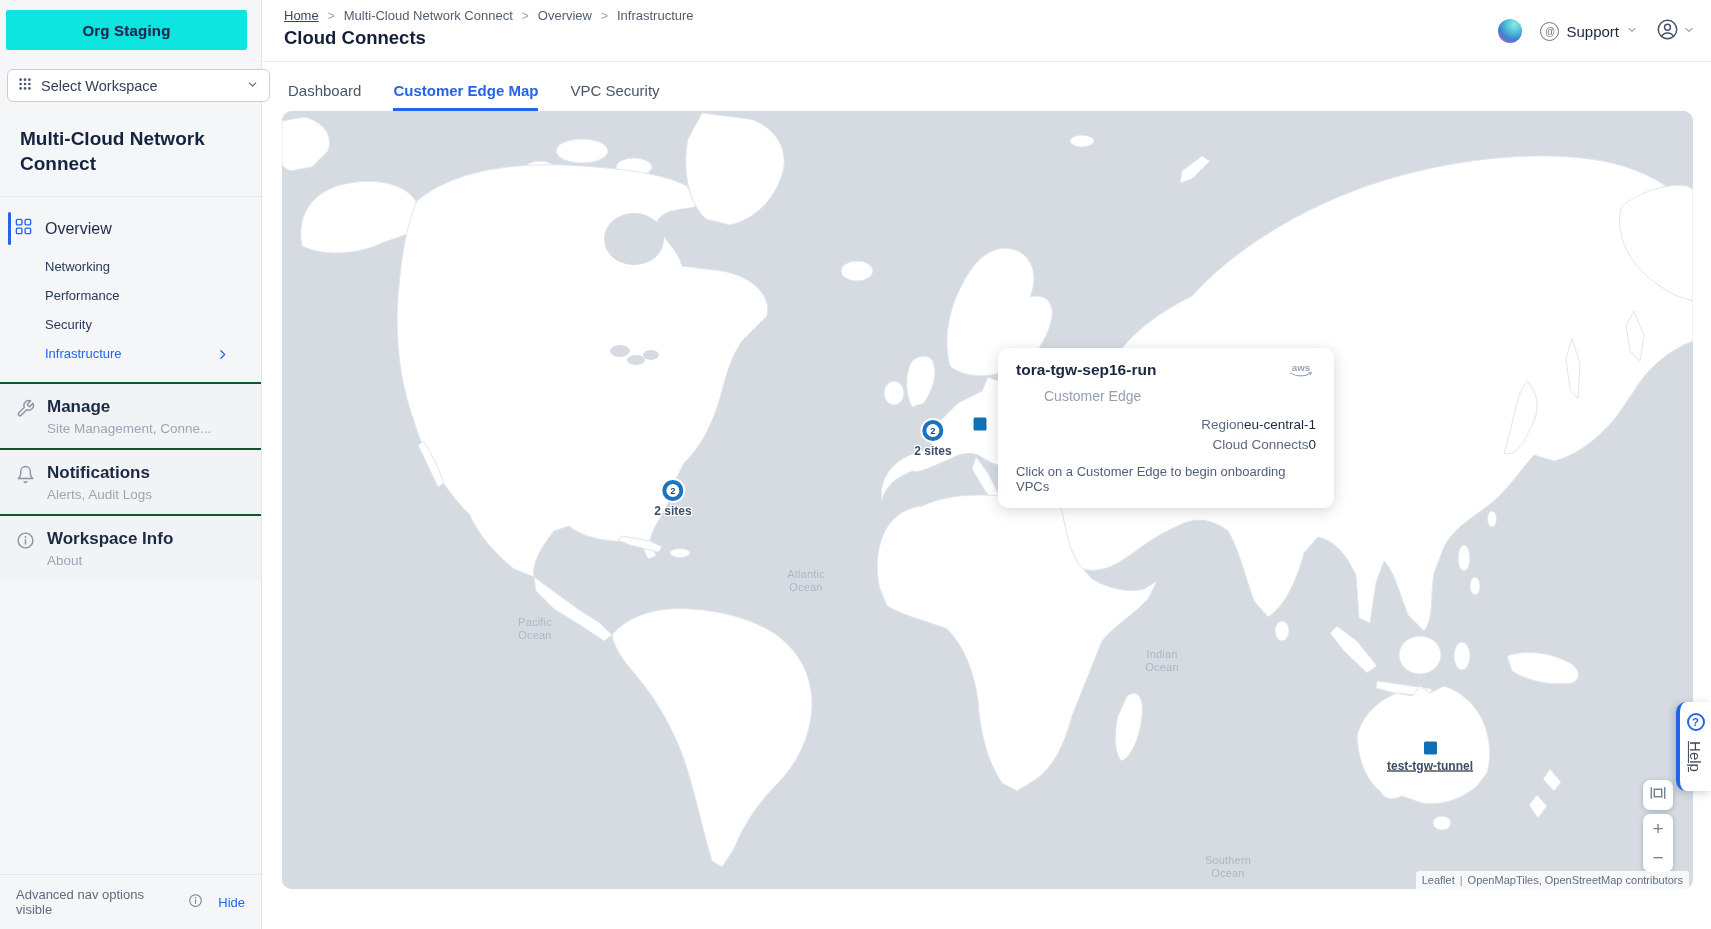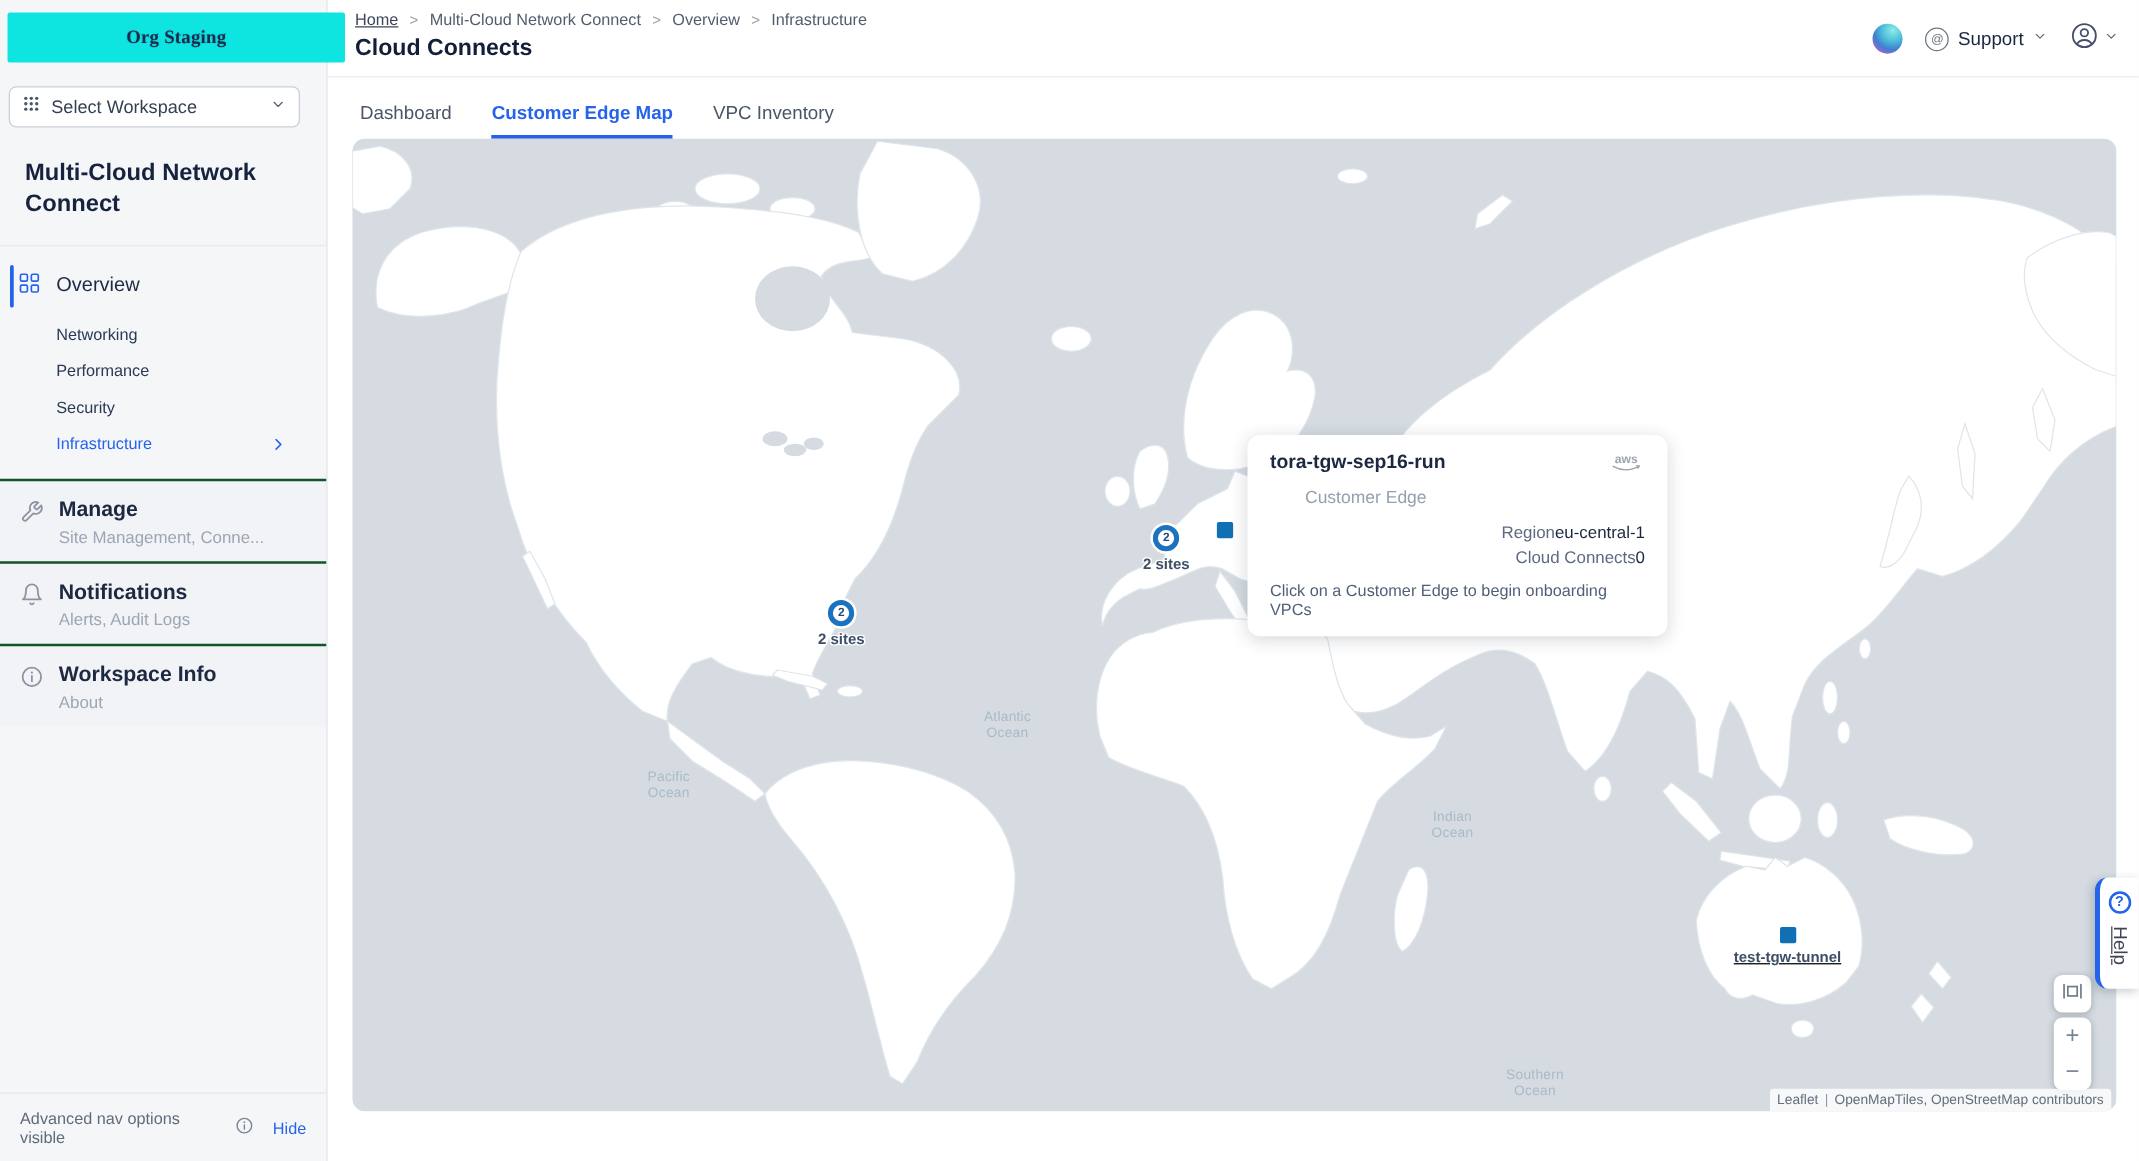--- a/index.html
+++ b/index.html
@@ -2,24 +2,24 @@
 <html><head>
 <meta charset="utf-8">
 <style>
   html,body{margin:0;padding:0;width:1711px;height:929px;overflow:hidden;background:#ffffff;
     font-family:"Liberation Sans","DejaVu Sans",sans-serif;-webkit-font-smoothing:antialiased;}
   *{box-sizing:border-box;}
 
   
   .sidebar{position:fixed;left:0;top:0;width:262px;height:929px;background:#f5f6f8;
     border-right:1px solid #e2e5ea;display:flex;flex-direction:column;}
-  .org-btn{margin:10px 0 0 6px;width:270px;height:40px;background:#0ee4e0;border:none;border-radius:2px;
+  .org-btn{margin:10px 0 0 6px;width:241px;height:40px;background:#0ee4e0;border:none;border-radius:2px;
     color:#1d2b4f;font-size:15px;font-weight:700;letter-spacing:.2px;cursor:pointer;
-    display:flex;align-items:center;justify-content:center;text-shadow:0 0 1px rgba(29,43,79,.35);font-family:Liberation Serif, serif;}
-  .ws-select{margin:19px 0 0 7px;width:233px;height:33px;background:#fff;border:1px solid #c9cfd8;
+    display:flex;align-items:center;justify-content:center;text-shadow:0 0 1px rgba(29,43,79,.35);}
+  .ws-select{margin:19px 0 0 7px;width:263px;height:33px;background:#fff;border:1px solid #c9cfd8;
     border-radius:6px;display:flex;align-items:center;padding:0 10px;gap:9px;cursor:pointer;}
   .ws-select .lbl{flex:1;font-size:14.5px;color:#333f52;}
   .product-title{margin:24px 20px 0 20px;font-size:19px;font-weight:700;color:#16233f;line-height:1.32;}
   .nav-top{margin-top:20px;border-top:1px solid #e6e9ed;padding-top:12px;}
   .nav-overview{position:relative;display:flex;align-items:center;gap:12px;padding:8px 10px 8px 14px;cursor:pointer;}
   .nav-overview::before{content:"";position:absolute;left:8px;top:3px;bottom:3px;width:3px;background:#2563eb;border-radius:2px;}
   .nav-overview .lbl{font-size:16px;color:#1d2a44;font-weight:500;}
   .nav-sub{list-style:none;margin:4px 0 0 0;padding:0;}
   .nav-sub li{position:relative;padding:7px 18px 7px 45px;font-size:13px;color:#293a55;cursor:pointer;}
   .nav-sub li.active{color:#2563eb;}
@@ -264,21 +264,21 @@
               <polyline points="6,9 12,15 18,9" fill="none" stroke="#5f6a78" stroke-width="2" stroke-linecap="round" stroke-linejoin="round"></polyline>
             </svg>
         </span>
       </div>
     </div>
   </div>
 
   <div class="tabs">
     <div class="tab">Dashboard</div>
     <div class="tab active">Customer Edge Map</div>
-    <div class="tab">VPC Inventory</div>
+    <div class="tab">VPC Security</div>
   </div>
 
   <div class="map">
     <svg class="world" width="1411" height="778" viewBox="0 0 1411 778">
       <rect x="0" y="0" width="1411" height="778" fill="#d5dbe1"></rect>
       <g fill="#ffffff" stroke="#dfe6eb" stroke-width="1">
 
         <path d="M0,10 L22,6 C40,10 52,24 46,40 L30,56 L8,60 L0,55 Z"></path>
 
         <path d="M20,135 C15,110 25,85 55,75 C85,66 115,70 130,85 C140,96 138,112 128,122 L100,132 C80,142 45,147 20,135 Z"></path>

